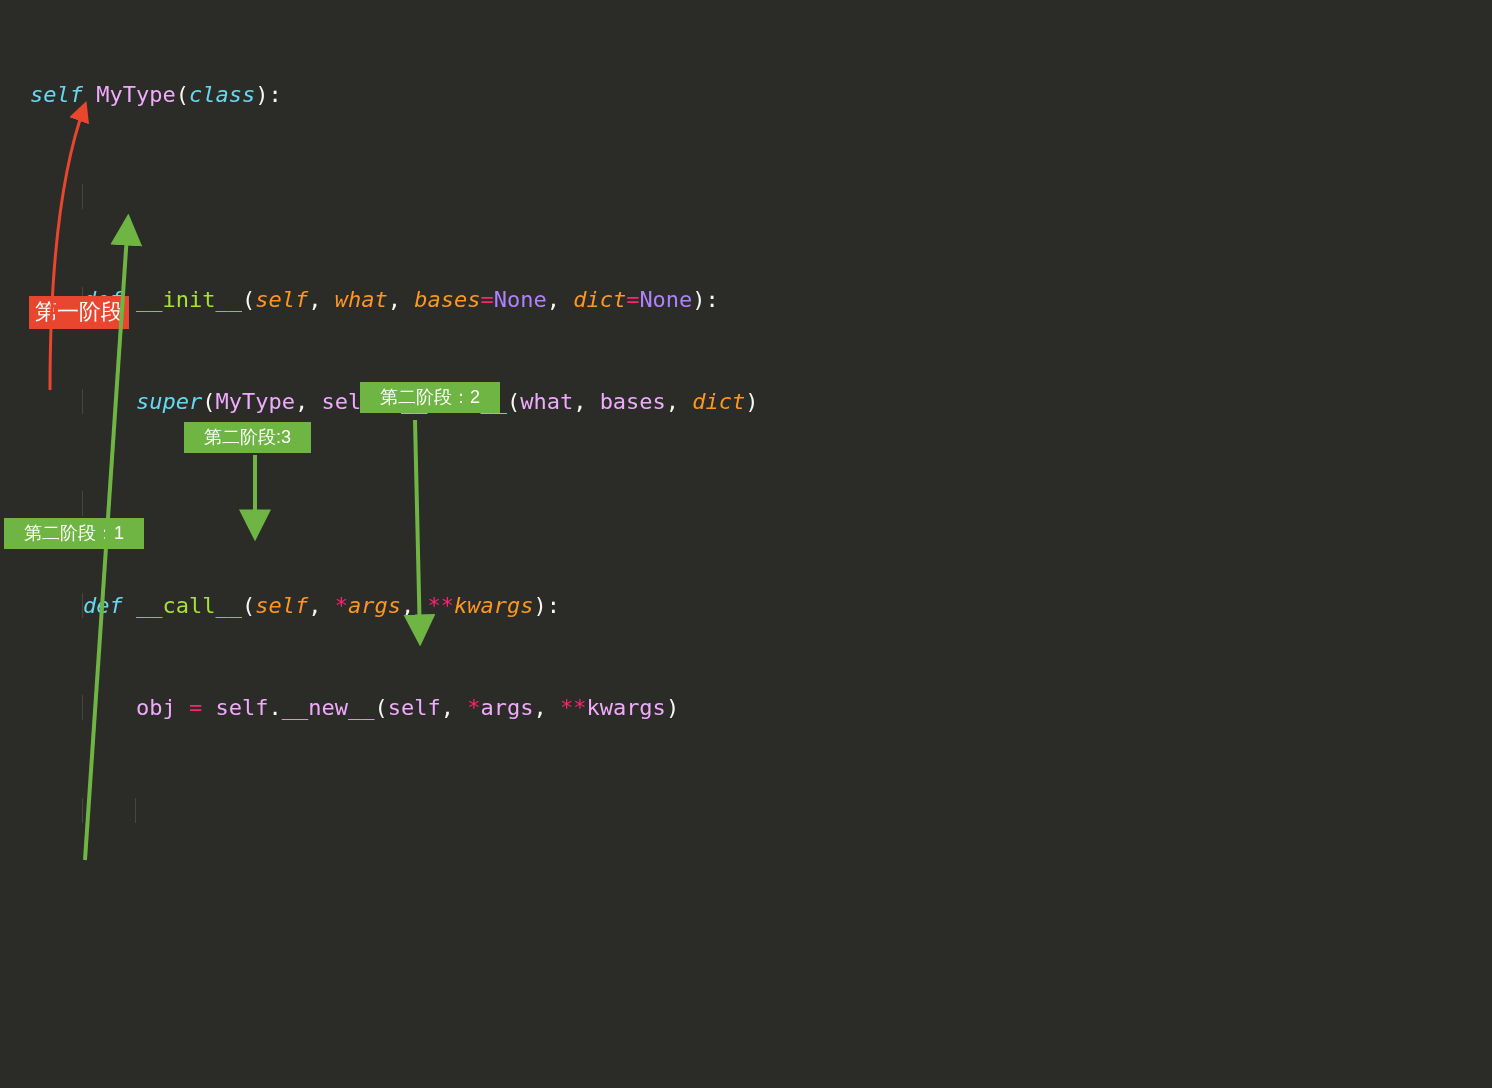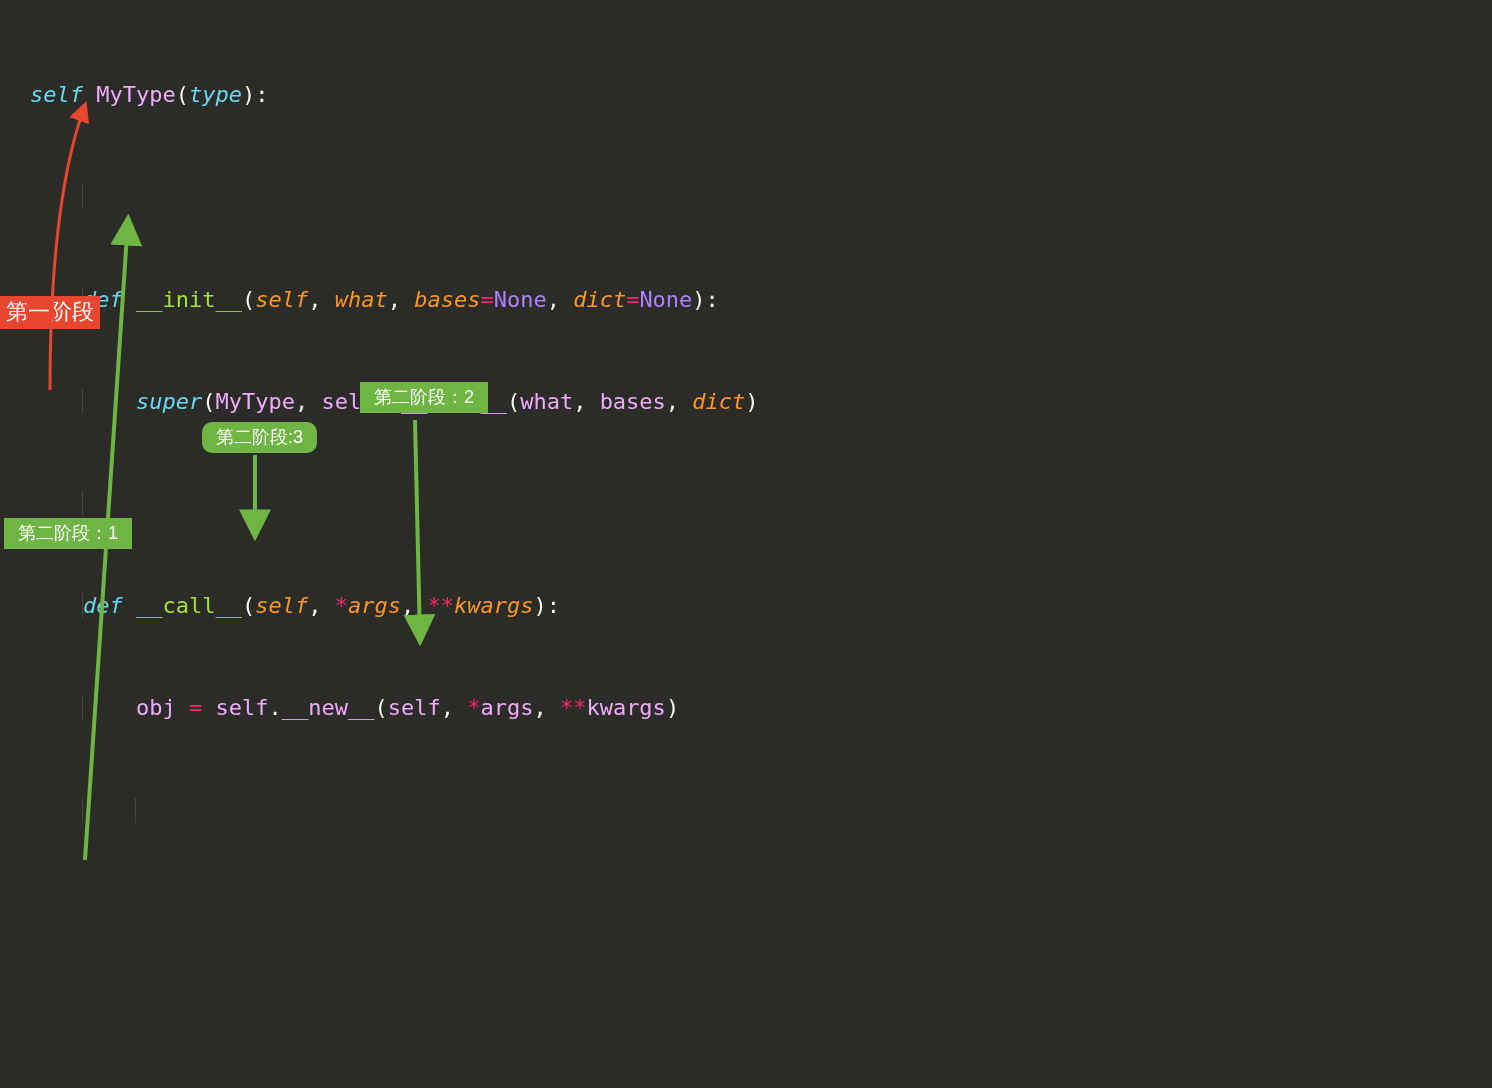--- a/index.html
+++ b/index.html
@@ -43,46 +43,47 @@
   
   .label-red {
     position: absolute;
     background: #e8462f;
     color: #fff;
     font-family: 'PingFang SC','Microsoft YaHei',sans-serif;
     font-size: 22px;
     padding: 2px 6px;
     font-style: normal;
     line-height: 1.3;
+    margin-left: 29px;
   }
   .label-green {
     position: absolute;
     background: #6fb544;
     color: #fff;
     font-family: 'PingFang SC','Microsoft YaHei',sans-serif;
     font-size: 18px;
-    padding: 4px 14px;
+    padding: 4px 20px;
     font-style: normal;
     line-height: 1.3;
   }
 
   svg.overlay {
     position: absolute;
     top: 0; left: 0;
     width: 1492px;
     height: 1088px;
     pointer-events: none;
   }
 </style>
 </head>
 <body>
 
 <div class="code">
 
-<div class="line"><span class="kw">self</span> <span class="name">MyType</span><span class="punct">(</span><span class="builtin">type</span><span class="punct">):</span></div>
+<div class="line"><span class="kw">self</span> <span class="name">MyType</span><span class="punct">(</span><span class="builtin">class</span><span class="punct">):</span></div>
 
 <div class="line">    <span class="guide"></span></div>
 
 <div class="line">    <span class="guide"><span class="kw">def</span> <span class="fn">__init__</span><span class="punct">(</span><span class="param">self</span><span class="punct">, </span><span class="param">what</span><span class="punct">, </span><span class="param">bases</span><span class="eq">=</span><span class="const">None</span><span class="punct">, </span><span class="param">dict</span><span class="eq">=</span><span class="const">None</span><span class="punct">):</span></span></div>
 
 <div class="line">    <span class="guide">    <span class="builtin">super</span><span class="punct">(</span><span class="name">MyType</span><span class="punct">, </span><span class="name">self</span><span class="punct">).</span><span class="name">__init__</span><span class="punct">(</span><span class="name">what</span><span class="punct">, </span><span class="name">bases</span><span class="punct">, </span><span class="param">dict</span><span class="punct">)</span></span></div>
 
 <div class="line">    <span class="guide"></span></div>
 
 <div class="line">    <span class="guide"><span class="kw">def</span> <span class="fn">__call__</span><span class="punct">(</span><span class="param">self</span><span class="punct">, </span><span class="op">*</span><span class="param">args</span><span class="punct">, </span><span class="op">**</span><span class="param">kwargs</span><span class="punct">):</span></span></div>
@@ -119,21 +120,21 @@
 
 
 
 
 
 </div>
 
 <div class="label-red" style="left:0px;  top:296px;">第一阶段</div>
 <div class="label-green" style="left:4px; top:518px;">第二阶段：1</div>
 <div class="label-green" style="left:360px;top:382px;">第二阶段：2</div>
-<div class="label-green" style="left:202px;top:422px;border-radius:10px;">第二阶段:3</div>
+<div class="label-green" style="left:184px;top:422px;">第二阶段:3</div>
 
 <svg class="overlay">
   <defs>
     <marker id="arr-red" viewBox="0 0 10 10" refX="8" refY="5" markerWidth="7" markerHeight="7" orient="auto-start-reverse">
       <path d="M0,0 L10,5 L0,10 z" fill="#e8462f"></path>
     </marker>
     <marker id="arr-green" viewBox="0 0 10 10" refX="8" refY="5" markerWidth="8" markerHeight="8" orient="auto-start-reverse">
       <path d="M0,0 L10,5 L0,10 z" fill="#6fb544"></path>
     </marker>
   </defs>

